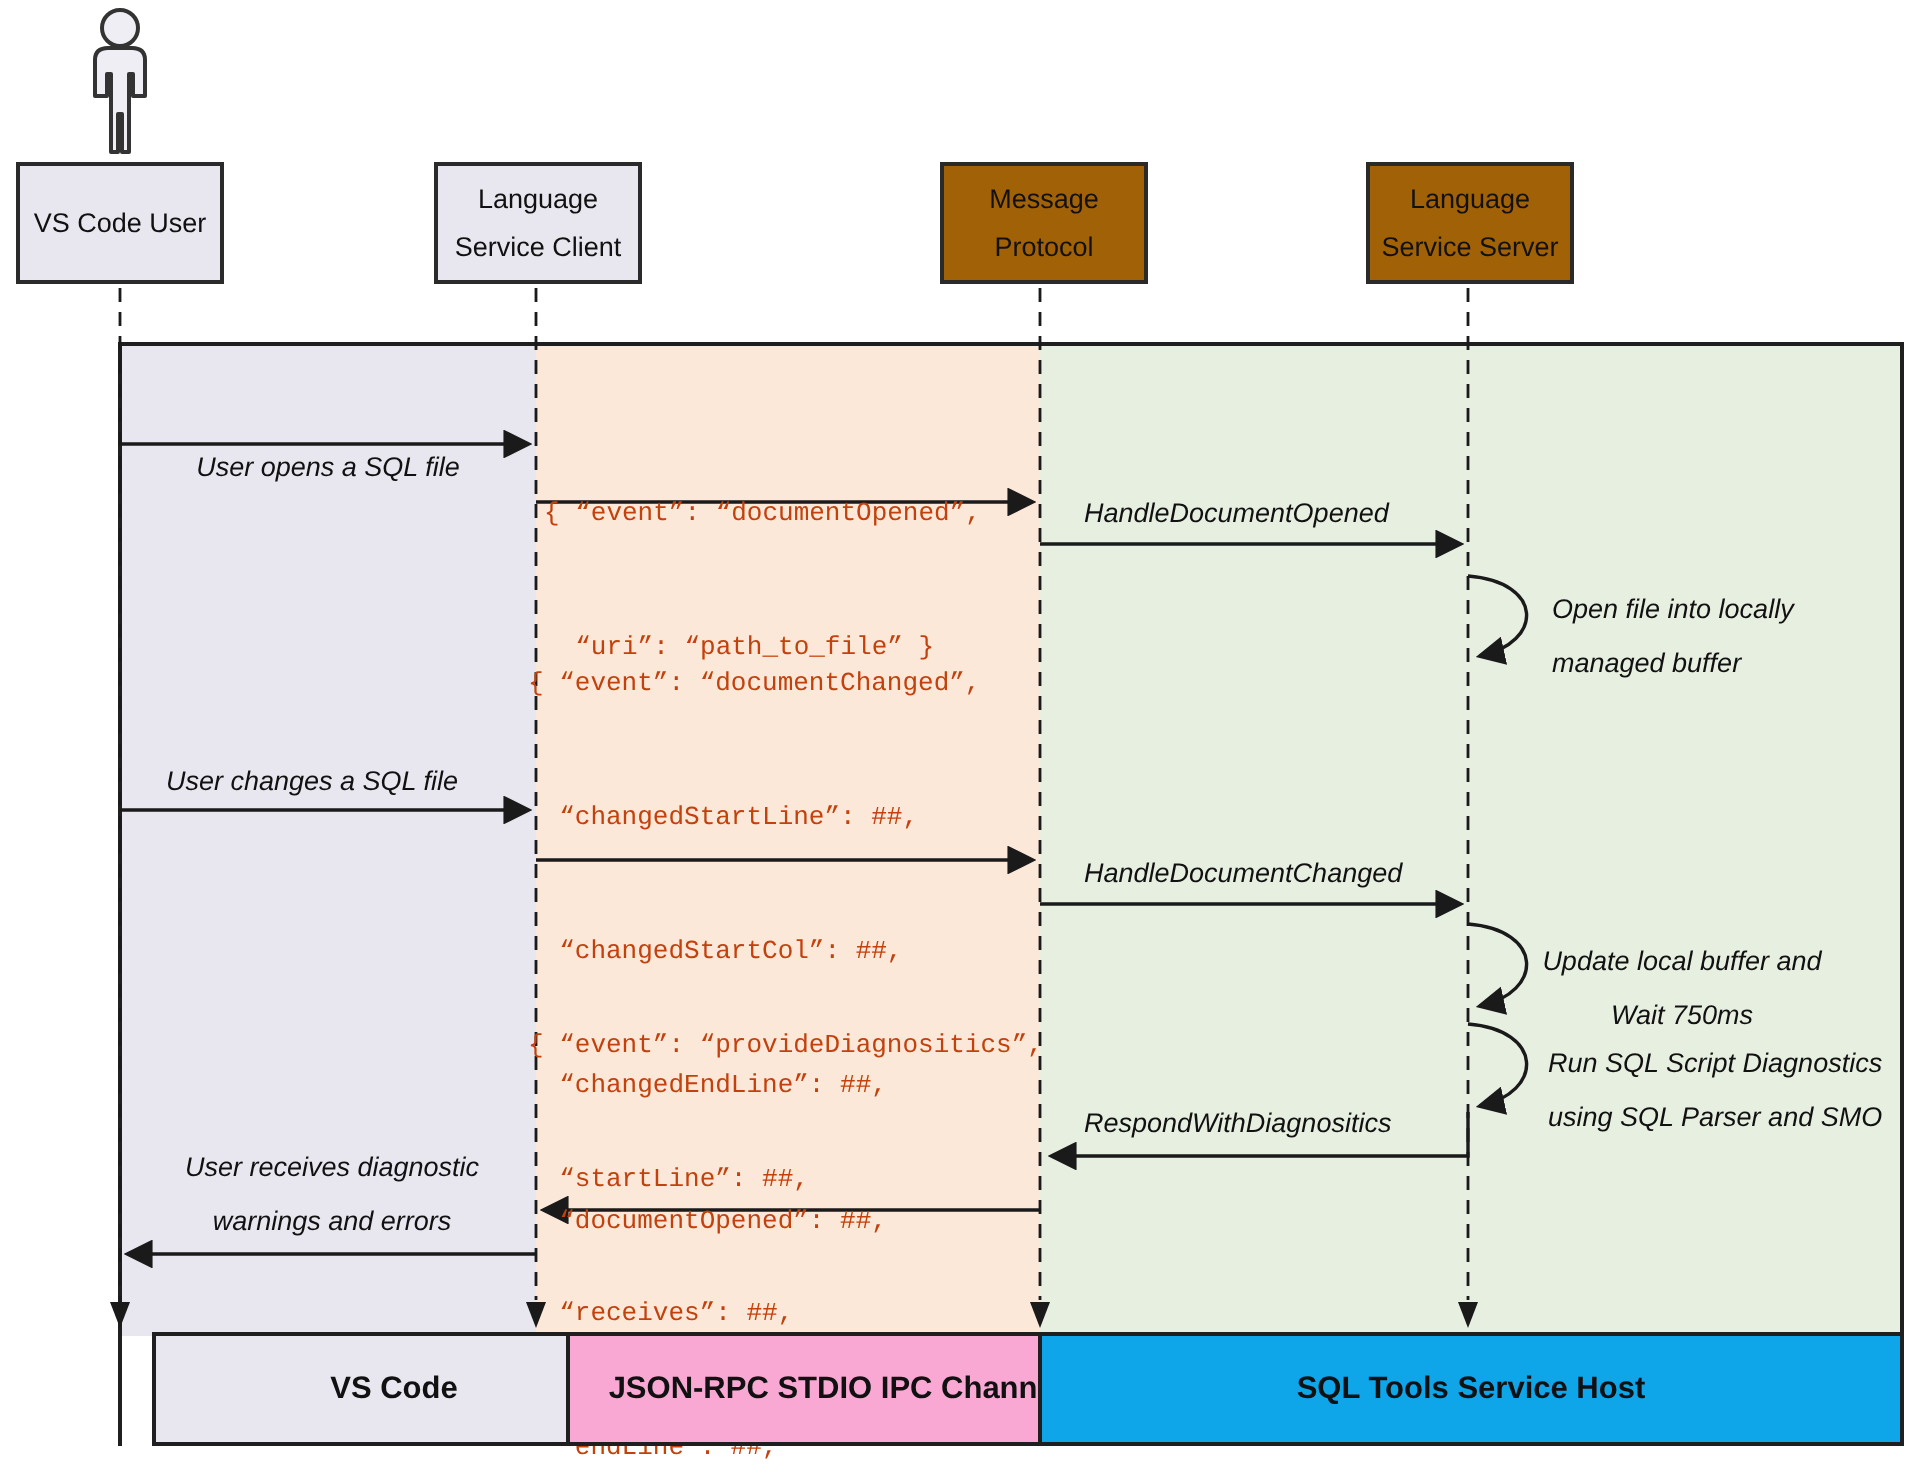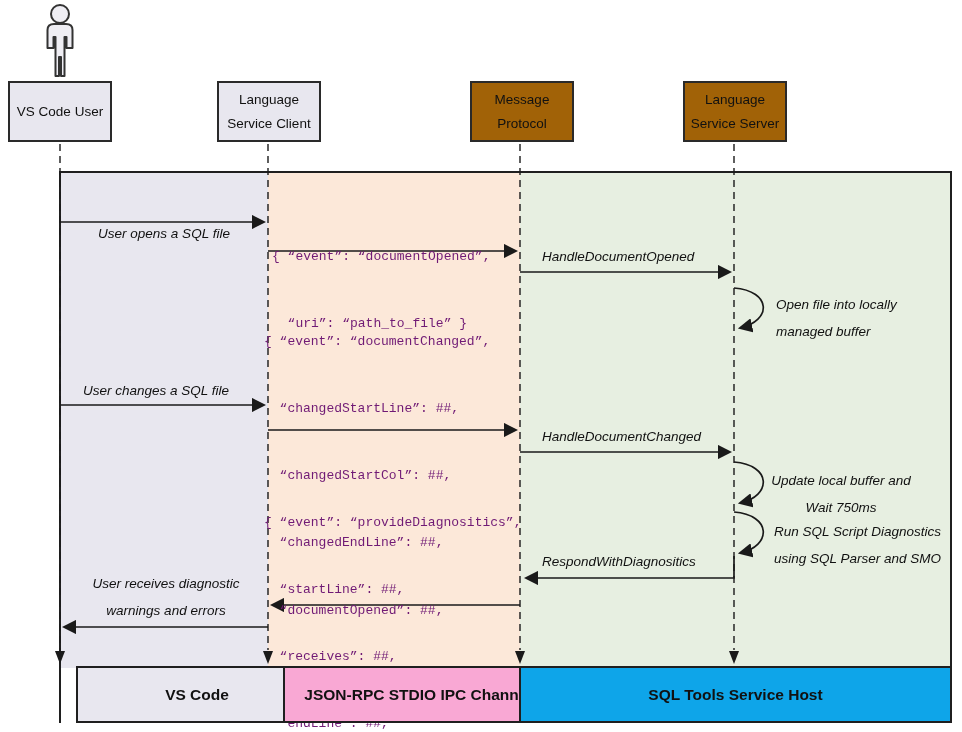--- a/index.html
+++ b/index.html
@@ -36,21 +36,21 @@
   .lane-box.gre { left:519px; width:433px; background:#0ea5e9; }
   
   .msg-label { position:absolute; font-style:italic; font-size:13.5px; white-space:nowrap; }
   .msg-label.center { text-align:center; white-space:normal; }
   .two-line { line-height:27px; }
   .note { position:absolute; font-style:italic; font-size:13.5px; line-height:27px; white-space:nowrap; }
   .note.center { text-align:center; }
   
   .json-block {
     position:absolute; font-family:"Liberation Mono", monospace;
-    font-size:13px; line-height:22.4px; white-space:pre; color:#701a75;
+    font-size:13px; line-height:22.4px; white-space:pre; color:#c2410c;
   }
   svg.overlay { position:absolute; left:0; top:0; pointer-events:none; }
 </style>
 </head>
 <body>
 
 <div class="stage">
 
   <div class="band lav"></div>
   <div class="band pea"></div>

